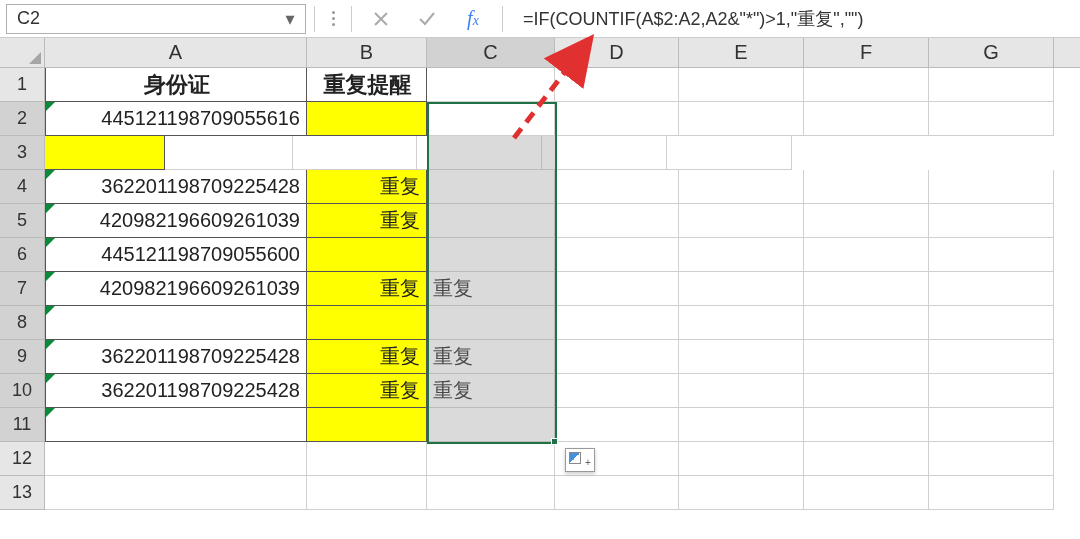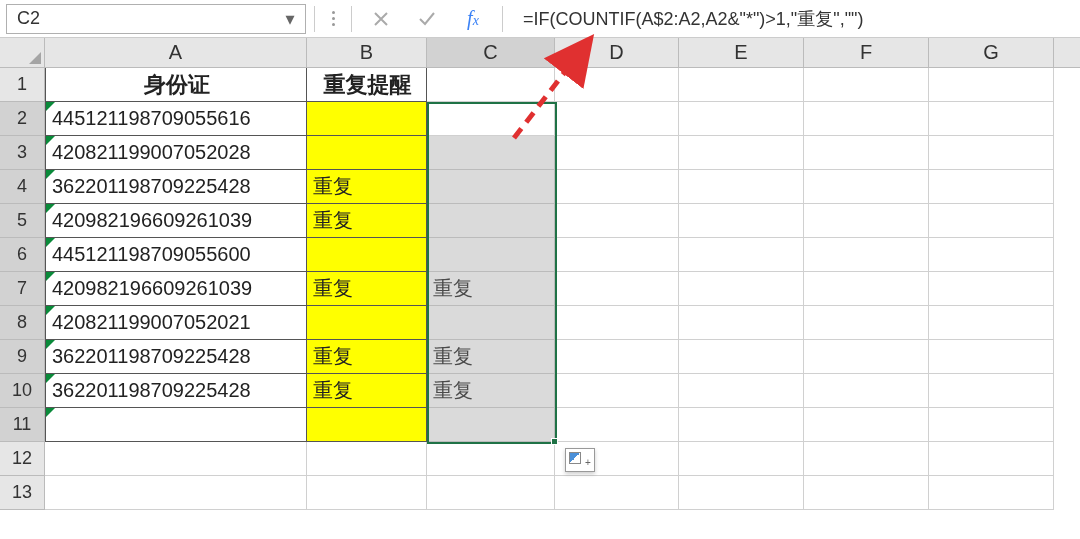--- a/index.html
+++ b/index.html
@@ -164,20 +164,21 @@
       font-size: 22px;
       background: #fff;
       border-right: 1px solid #555;
       border-bottom: 1px solid #555;
       padding-left: 8px;
     }
     .hdr.colA { border-left: 1px solid #555; }
     .data-border {
       border-right: 1px solid #555;
       border-bottom: 1px solid #555;
+      justify-content: flex-end;
     }
     .data-border.colA { border-left: 1px solid #555; }
     .row:nth-child(11) .data-border { border-bottom: 1px solid #555; }
     .yellow { background: #ffff00; }
     .tri {
       position: absolute;
       left: 0; top: 0;
       width: 0; height: 0;
       border-top: 9px solid #0a8a3a;
       border-right: 9px solid transparent;
@@ -309,24 +310,20 @@
           <span>445121198709055616</span>
         </div>
       <div class="cell colB data-border yellow"></div>
       <div class="cell colC"></div>
       <div class="cell colD"></div>
         <div class="cell colE"></div>
         <div class="cell colF"></div>
         <div class="cell colG"></div>
     </div>
     <div class="row">
-      <div class="cell colA data-border">
-          <span class="tri"></span>
-          <span>420821199007052028</span>
-        </div>
       <div class="cell colB data-border yellow"></div>
       <div class="cell colC"></div>
       <div class="cell colD"></div>
         <div class="cell colE"></div>
         <div class="cell colF"></div>
         <div class="cell colG"></div>
     </div>
     <div class="row">
       <div class="cell colA data-border">
           <span class="tri"></span>
@@ -371,21 +368,20 @@
       <div class="cell colB data-border yellow">重复</div>
       <div class="cell colC">重复</div>
       <div class="cell colD"></div>
         <div class="cell colE"></div>
         <div class="cell colF"></div>
         <div class="cell colG"></div>
     </div>
     <div class="row">
       <div class="cell colA data-border">
           <span class="tri"></span>
-          <span>420821199007052021</span>
         </div>
       <div class="cell colB data-border yellow"></div>
       <div class="cell colC"></div>
       <div class="cell colD"></div>
         <div class="cell colE"></div>
         <div class="cell colF"></div>
         <div class="cell colG"></div>
     </div>
     <div class="row">
       <div class="cell colA data-border">

